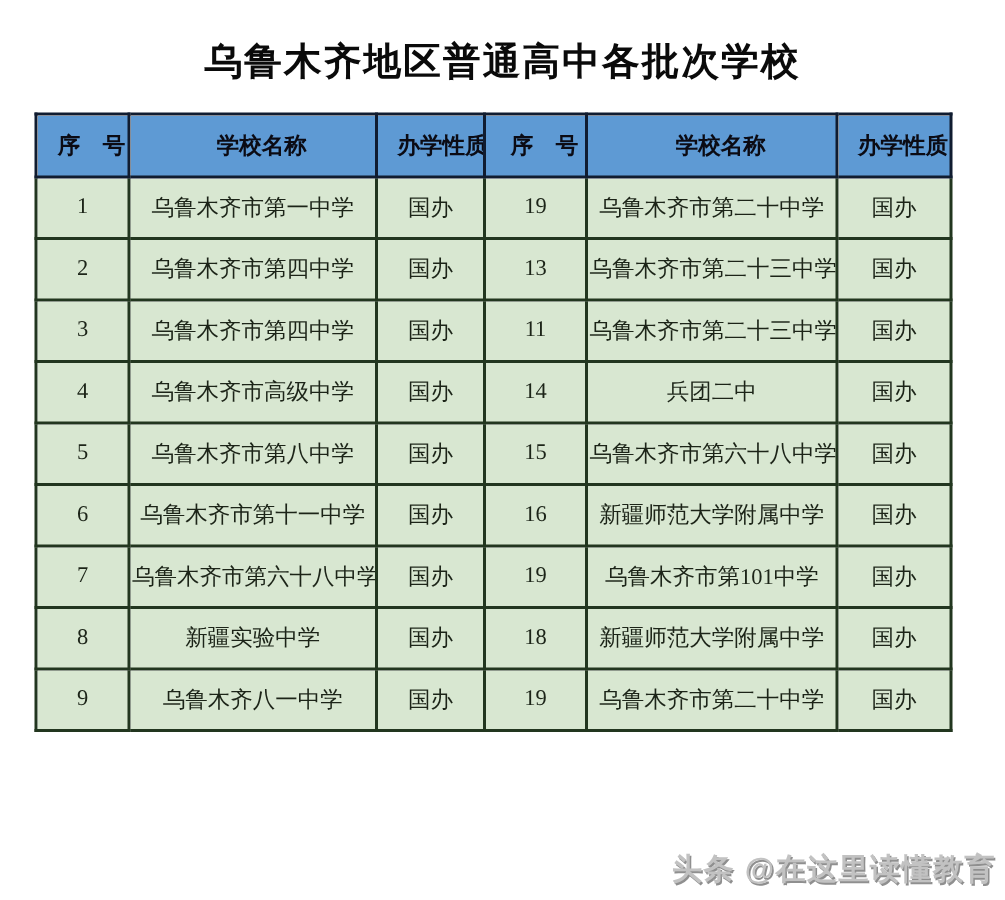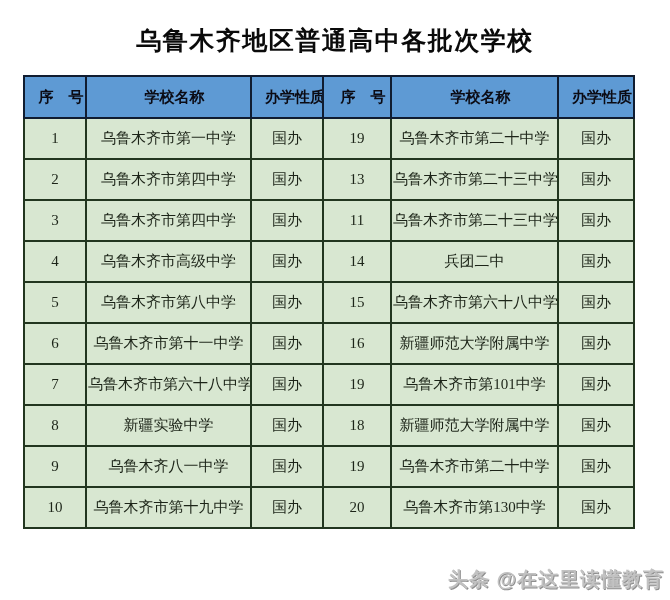--- a/index.html
+++ b/index.html
@@ -140,24 +140,16 @@
         <td>国办</td>
       </tr>
       <tr>
         <td>9</td>
         <td>乌鲁木齐八一中学</td>
         <td>国办</td>
         <td>19</td>
         <td>乌鲁木齐市第二十中学</td>
         <td>国办</td>
       </tr>
-      <tr>
-        <td>10</td>
-        <td>乌鲁木齐市第十九中学</td>
-        <td>国办</td>
-        <td>20</td>
-        <td>乌鲁木齐市第130中学</td>
-        <td>国办</td>
-      </tr>
     </tbody>
 </table>
 
 <div class="watermark">头条 @在这里读懂教育</div>
 
 </body></html>

